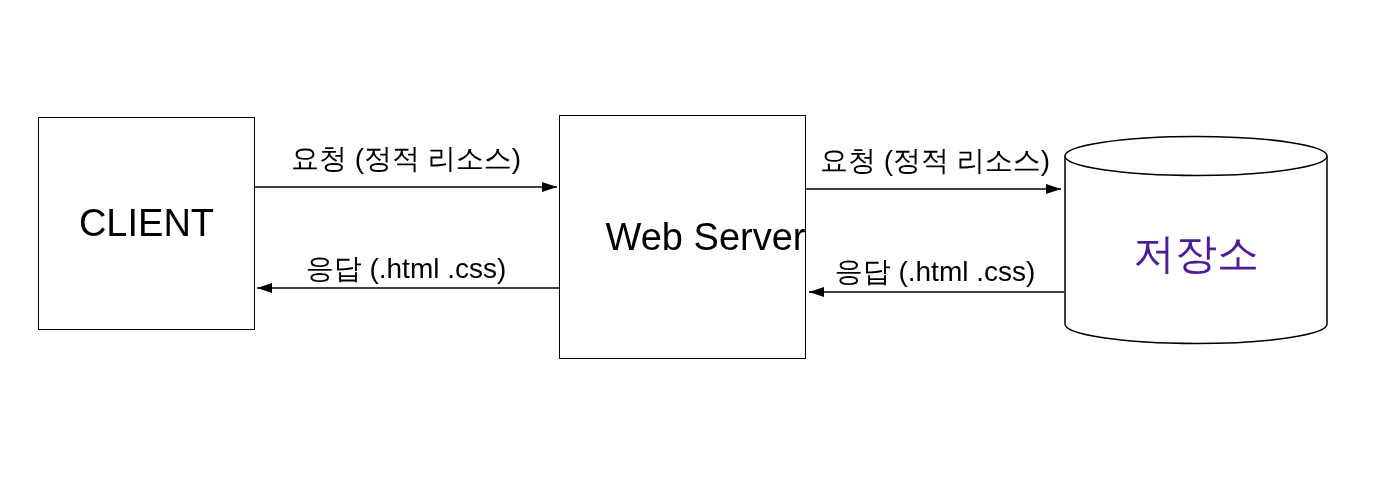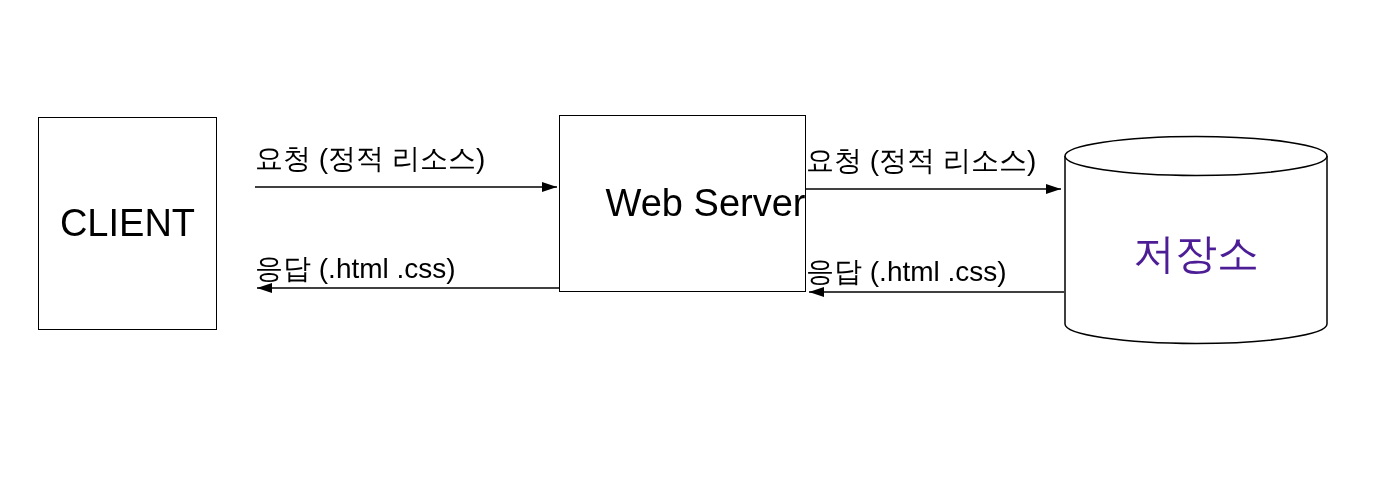--- a/index.html
+++ b/index.html
@@ -16,22 +16,22 @@
     overflow: hidden;
   }
   .node-box {
     position: absolute;
     border: 1.5px solid #000000;
     background: #ffffff;
     display: flex;
     align-items: center;
     justify-content: center;
   }
-  .node-box.client  { left: 38px;  top: 117px; width: 179px; height: 213px; }
-  .node-box.server  { left: 559px; top: 115px; width: 247px; height: 177px; padding-left: 46px; }
+  .node-box.client  { left: 38px;  top: 117px; width: 217px; height: 213px; }
+  .node-box.server  { left: 559px; top: 115px; width: 247px; height: 244px; padding-left: 46px; }
   .node-label {
     font-size: 38px;
     color: #000000;
     white-space: nowrap;
   }
   .cylinder-svg {
     position: absolute;
     left: 1063px;
     top: 135px;
     width: 266px;
@@ -59,21 +59,21 @@
     top: 0;
     width: 1376px;
     height: 504px;
     pointer-events: none;
   }
   .edge-label {
     position: absolute;
     height: 34px;
     line-height: 34px;
     font-size: 28px;
-    text-align: left;
+    text-align: center;
     color: #000000;
     white-space: nowrap;
     pointer-events: none;
   }
   .edge-label.l1 { left: 255px; top: 142px; width: 302px; }
   .edge-label.l2 { left: 255px; top: 252px; width: 302px; }
   .edge-label.l3 { left: 806px; top: 144px; width: 258px; }
   .edge-label.l4 { left: 806px; top: 255px; width: 258px; }
 </style>
 </head>

